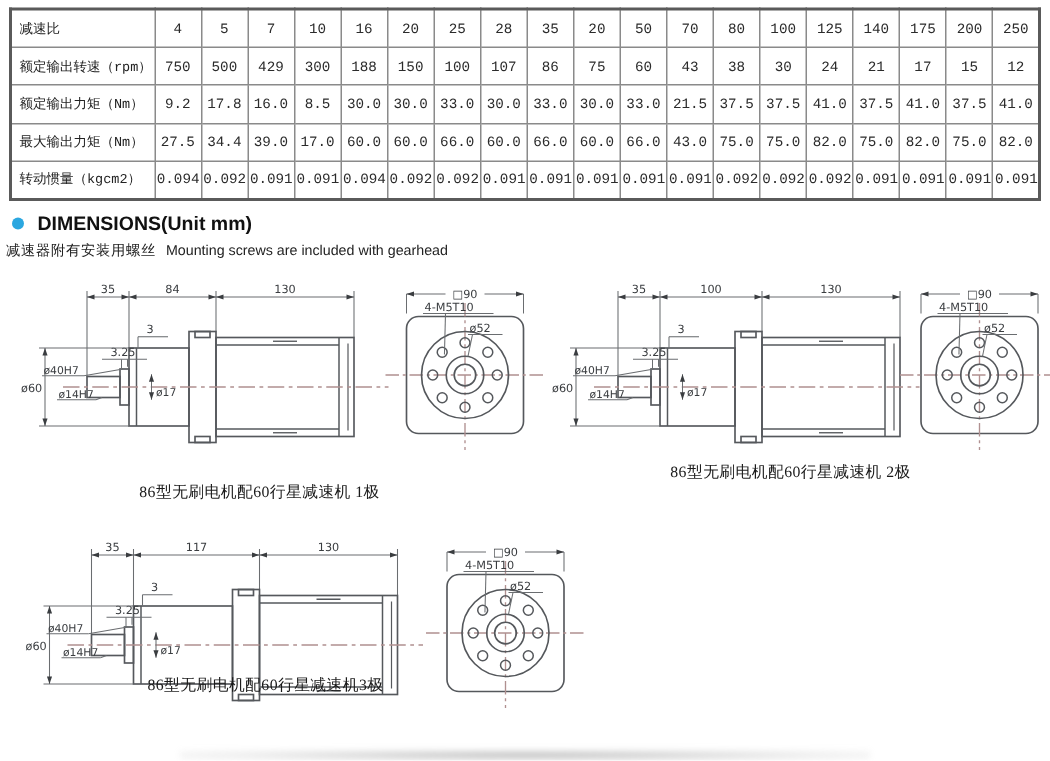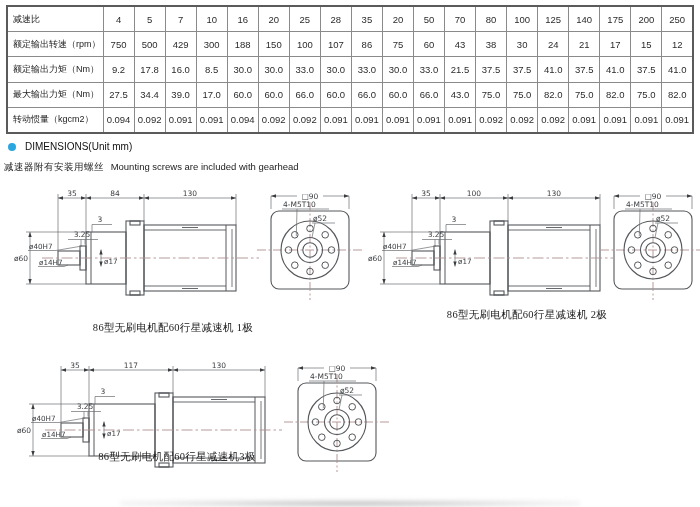--- a/index.html
+++ b/index.html
@@ -2,35 +2,35 @@
 <html><head>
 <meta charset="utf-8">
 <style>
   html,body{margin:0;padding:0;}
   body{
     width:700px;height:507px;position:relative;background:#ffffff;
     font-family:"Liberation Sans","DejaVu Sans",sans-serif;
     overflow:hidden;color:#222;
   }
   
-  .spec-table-wrap{position:absolute;left:6px;top:5px;width:688px;}
+  .spec-table-wrap{position:absolute;left:6px;top:5px;width:688px;font-family:Liberation Mono, monospace;}
   table.spec{border-collapse:collapse;width:100%;table-layout:fixed;border:2px solid #5a5a5a;}
   table.spec td{
     border:1px solid #8a8a8a;text-align:center;vertical-align:middle;
     font-size:9.5px;color:#2b2b2b;height:24.2px;padding:0 1px;
     white-space:nowrap;overflow:hidden;
   }
   table.spec td.lbl{
     text-align:left;padding-left:5px;font-size:9px;color:#222;
   }
   
   .sec-title{position:absolute;left:8px;top:141px;display:flex;align-items:baseline;}
   .bullet{width:8px;height:8px;border-radius:50%;margin-right:3px;align-self:center;}
   .t-zh{font-size:15px;font-weight:bold;color:#0d0d0d;letter-spacing:0.5px;}
-  .t-en{font-size:10px;font-weight:normal;color:#111;margin-left:6px;}
+  .t-en{font-size:13px;font-weight:bold;color:#111;margin-left:6px;}
   .sec-sub{position:absolute;left:4px;top:161px;font-size:9.5px;color:#222;}
   .sub-zh{letter-spacing:0.5px;}
   .sub-en{margin-left:4px;}
   
   svg{position:absolute;overflow:visible;}
   .caption{
     position:absolute;width:230px;text-align:center;
     font-family:"Liberation Serif","DejaVu Serif",serif;
     font-size:10.5px;color:#1a1a1a;letter-spacing:0.3px;white-space:nowrap;
   }

